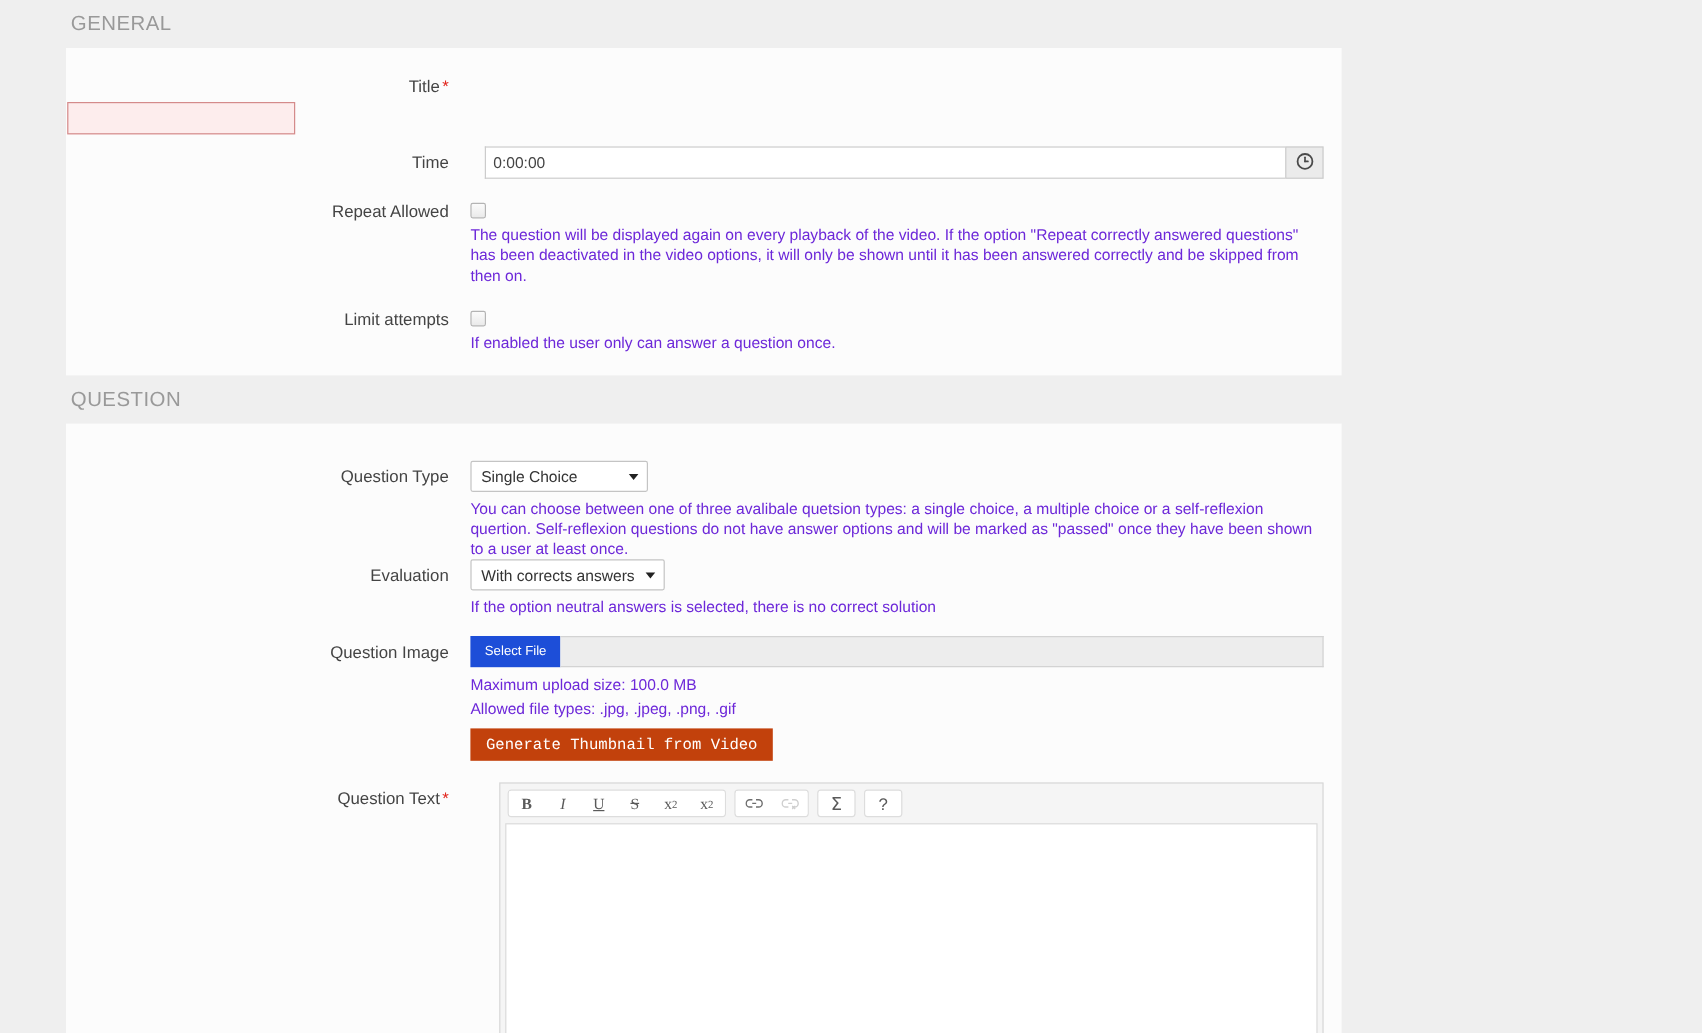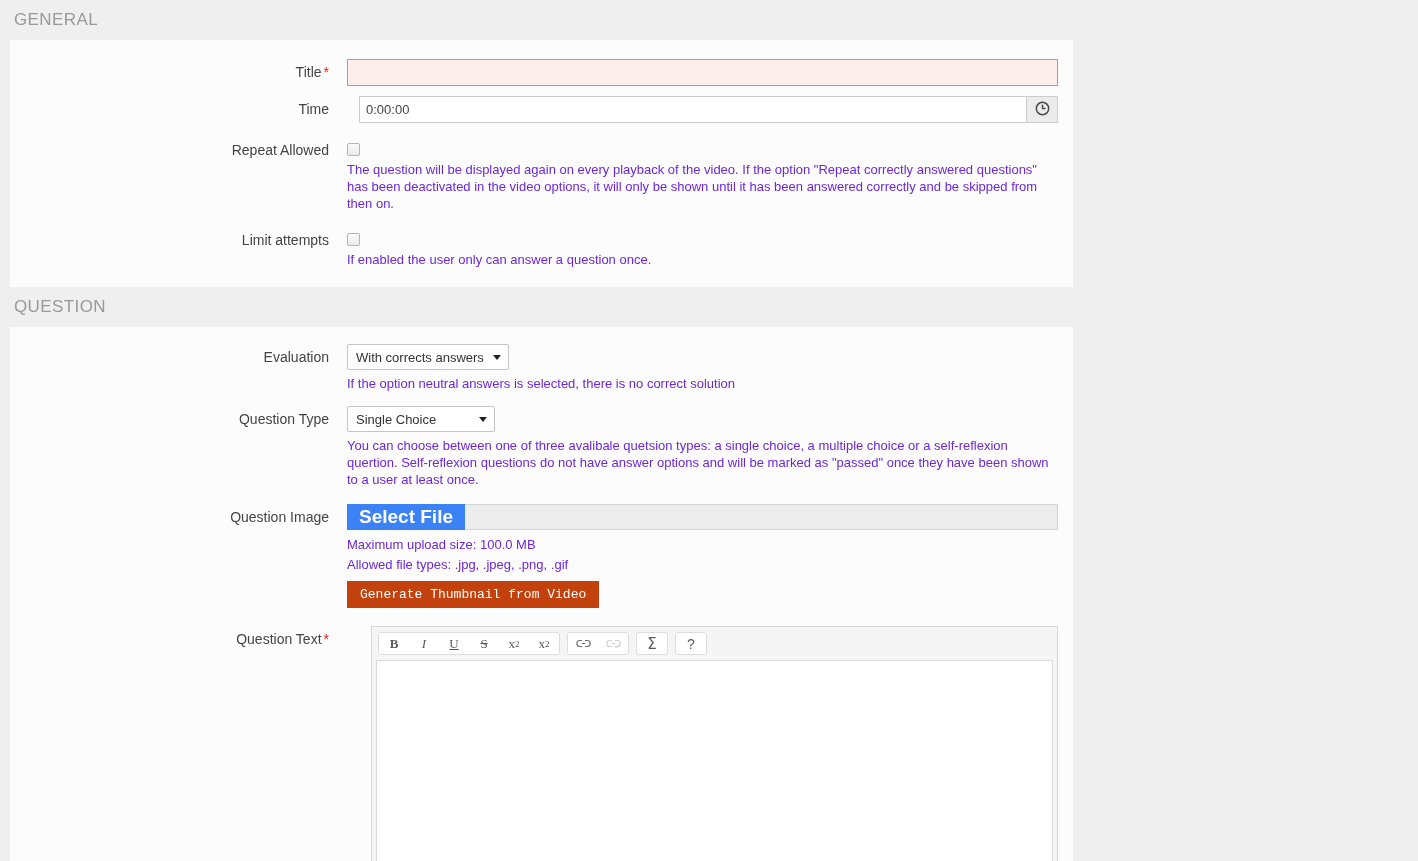--- a/index.html
+++ b/index.html
@@ -12,20 +12,21 @@
     background: #efefef;
     font-family: "Liberation Sans", sans-serif;
     font-size: 13px;
     color: #333;
     overflow: hidden;
   }
   .page {
     position: relative;
     width: 1138px;
     height: 861px;
+    margin-left: 45px;
   }
 
   
   .section-title {
     font-size: 17px;
     color: #999;
     font-weight: 400;
     letter-spacing: .4px;
     padding: 10px 0 10px 14px;
     background: #efefef;
@@ -158,29 +159,28 @@
   }
 
   
   .fileinput {
     display: flex;
     width: 100%;
     height: 26px;
     box-sizing: border-box;
   }
   .filebtn {
-    background: #3b82f6;
+    background: #1d4ed8;
     color: #ffffff;
-    font-size: 19px;
+    font-size: 11px;
     padding: 0 12px;
     display: flex;
     align-items: center;
     cursor: pointer;
     white-space: nowrap;
-    font-weight: bold;
   }
   .filename {
     flex: 1;
     background: #ededed;
     border: 1px solid #d3d3d3;
     border-left: none;
     box-sizing: border-box;
   }
   .btn-blue {
     display: inline-block;
@@ -251,21 +251,21 @@
 </style>
 </head>
 <body>
 
 <div class="page">
 
   <div class="section-title">GENERAL</div>
 
   <div class="panel general">
 
-    <div class="row" style="margin-top:0;">
+    <div class="row" style="margin-top:0;flex-direction:column;">
       <div class="label">
         <span>Title</span><span class="req">*</span>
       </div>
       <div class="field">
         <input class="text error" type="text" value="" style="">
       </div>
     </div>
 
     <div class="row" style="margin-top:10px;gap:12px;">
       <div class="label">Time</div>
@@ -300,39 +300,39 @@
         <div class="help">If enabled the user only can answer a question once.</div>
       </div>
     </div>
 
   </div>
 
   <div class="section-title">QUESTION</div>
 
   <div class="panel question">
 
+    <div class="row" style="margin-top:14px;">
+      <div class="label">Question Type</div>
+      <div class="field">
+        <div class="sel" style="min-width:148px;">
+          <span>Single Choice</span>
+          <span class="caret"></span>
+        </div>
+        <div class="help">You can choose between one of three avalibale quetsion types: a single choice, a multiple choice or a self-reflexion quertion. Self-reflexion questions do not have answer options and will be marked as "passed" once they have been shown to a user at least once.</div>
+      </div>
+    </div>
+
     <div class="row" style="margin-top:0;">
       <div class="label">Evaluation</div>
       <div class="field">
         <div class="sel">
           <span>With corrects answers</span>
           <span class="caret"></span>
         </div>
         <div class="help">If the option neutral answers is selected, there is no correct solution</div>
-      </div>
-    </div>
-
-    <div class="row" style="margin-top:14px;">
-      <div class="label">Question Type</div>
-      <div class="field">
-        <div class="sel" style="min-width:148px;">
-          <span>Single Choice</span>
-          <span class="caret"></span>
-        </div>
-        <div class="help">You can choose between one of three avalibale quetsion types: a single choice, a multiple choice or a self-reflexion quertion. Self-reflexion questions do not have answer options and will be marked as "passed" once they have been shown to a user at least once.</div>
       </div>
     </div>
 
     <div class="row" style="margin-top:16px;">
       <div class="label">Question Image</div>
       <div class="field">
         <div class="fileinput">
           <div class="filebtn">Select File</div>
           <div class="filename"></div>
         </div>

